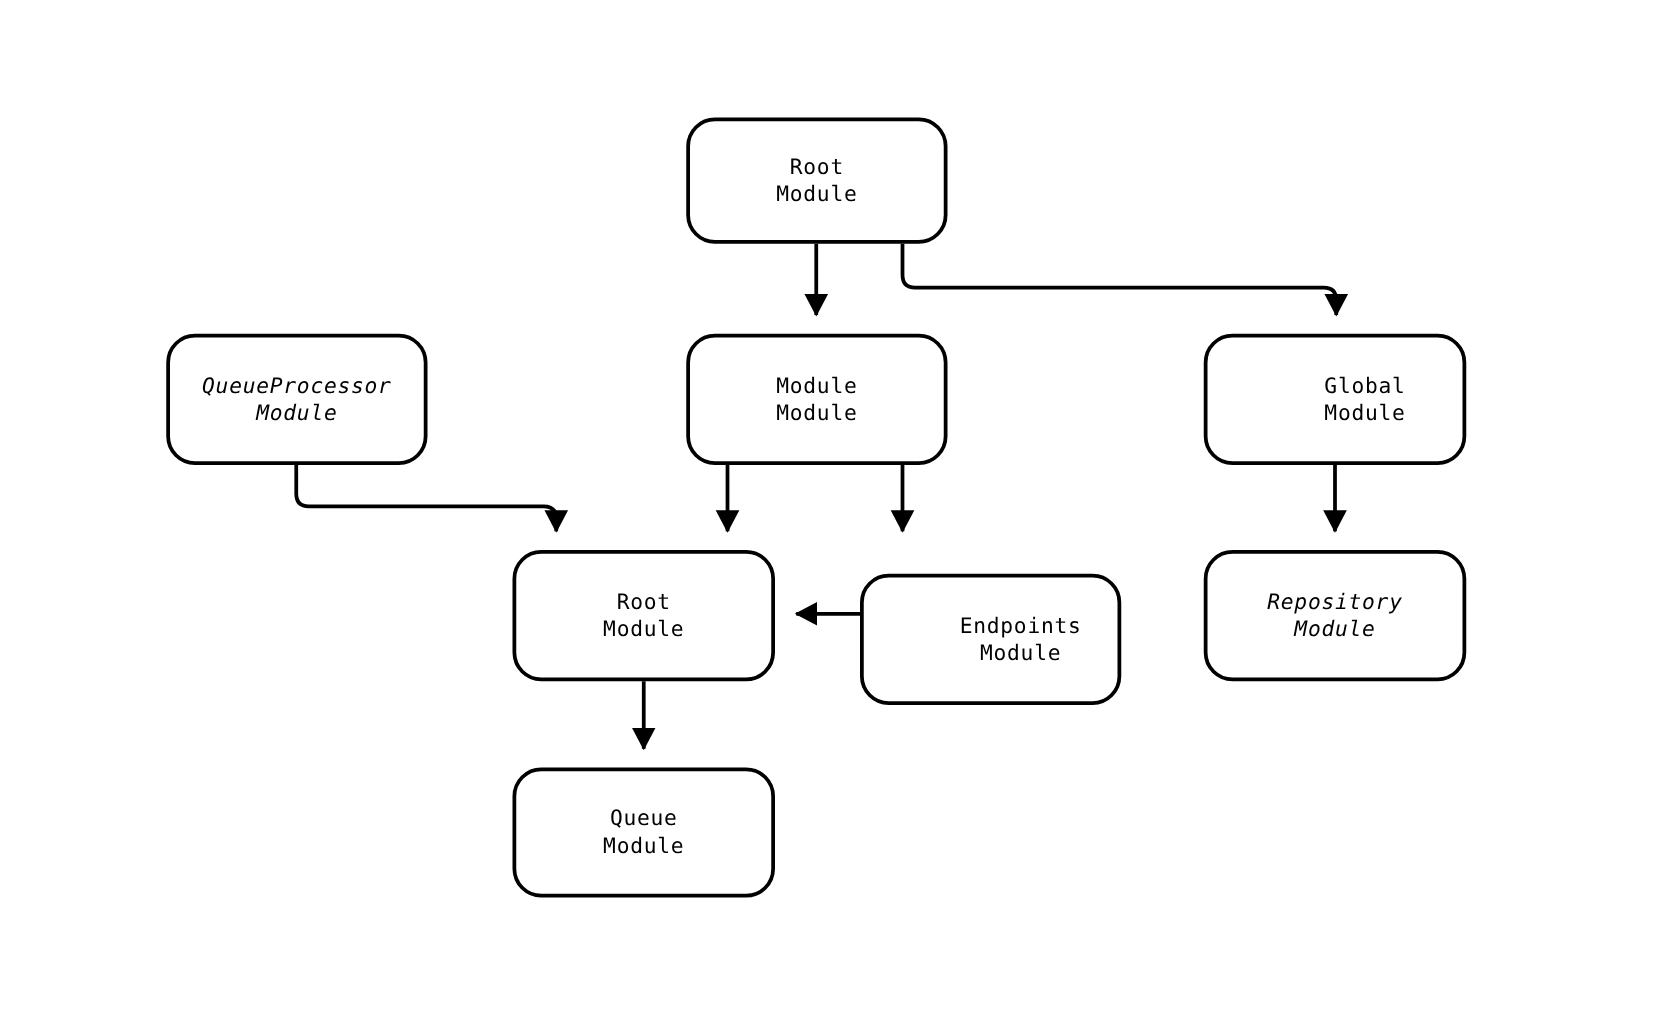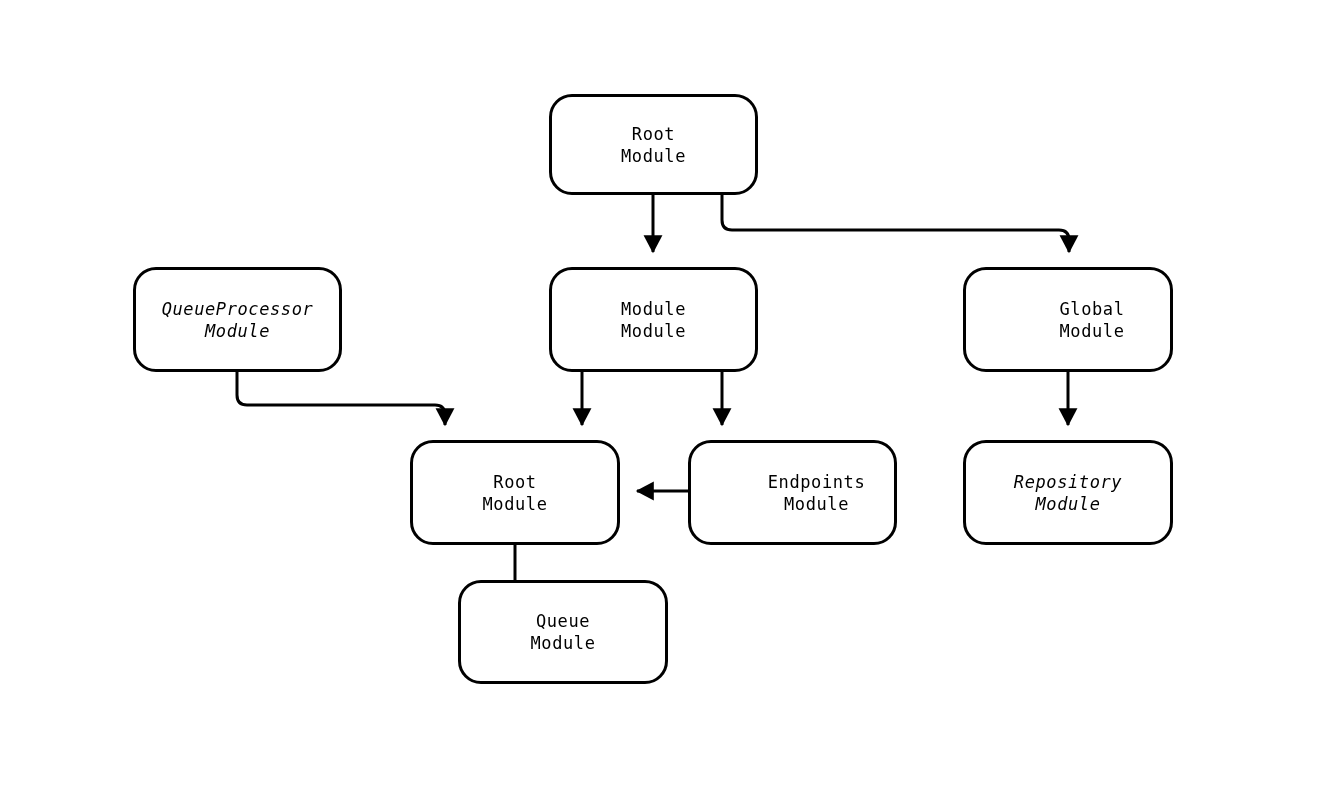--- a/index.html
+++ b/index.html
@@ -93,28 +93,28 @@
   <div class="node" style="left:963px; top:267px; width:210px; height:105px;padding-left:48px;">
     <div class="node-line">Global</div>
     <div class="node-line">Module</div>
   </div>
 
   <div class="node" style="left:410px; top:440px; width:210px; height:105px;">
     <div class="node-line">Root</div>
     <div class="node-line">Module</div>
   </div>
 
-  <div class="node" style="left:688px; top:440px; width:209px; height:105px;padding-left:48px;">
+  <div class="node" style="left:688px; top:459px; width:209px; height:105px;padding-left:48px;">
     <div class="node-line">Endpoints</div>
     <div class="node-line">Module</div>
   </div>
 
   <div class="node" style="left:963px; top:440px; width:210px; height:105px;font-style:italic;">
     <div class="node-line">Repository</div>
     <div class="node-line">Module</div>
   </div>
 
-  <div class="node" style="left:410px; top:580px; width:210px; height:104px;margin-left:48px;">
+  <div class="node" style="left:410px; top:614px; width:210px; height:104px;">
     <div class="node-line">Queue</div>
     <div class="node-line">Module</div>
   </div>
 
 </div>
 
 </body></html>

